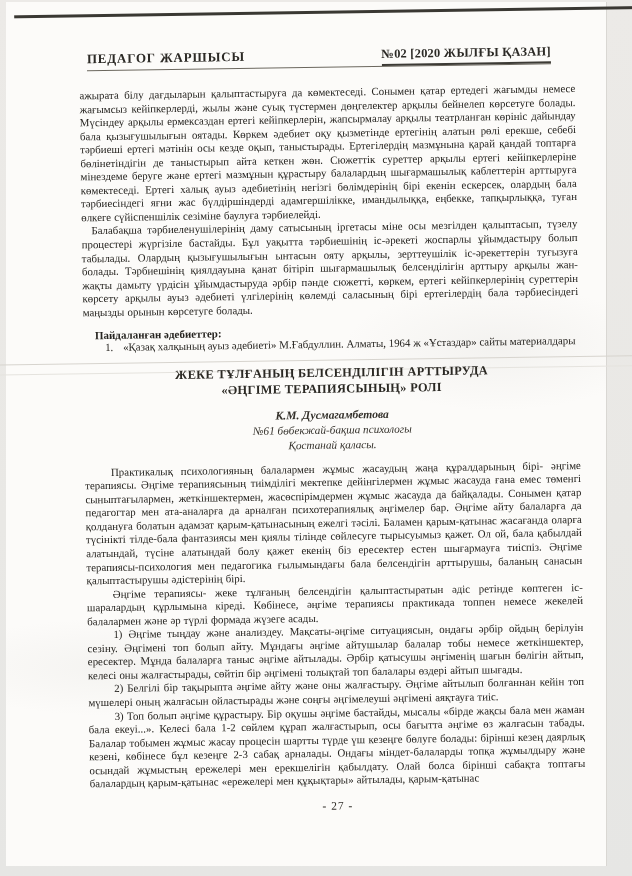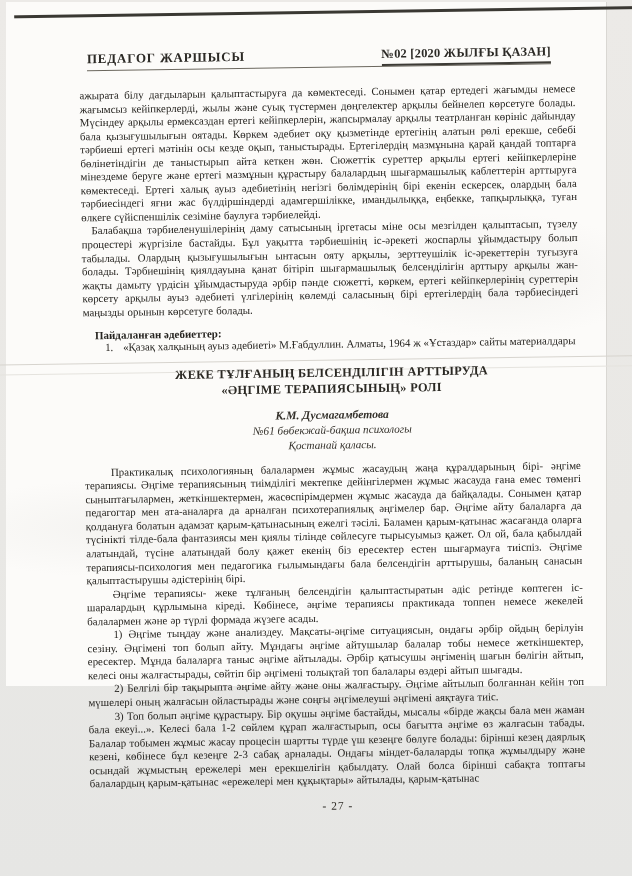--- a/index.html
+++ b/index.html
@@ -4,21 +4,21 @@
 <style>
   html, body { margin: 0; padding: 0; }
   body {
     width: 632px; height: 876px;
     background: linear-gradient(to bottom, #eceae7 0%, #e9e8e5 60%, #e6e6e4 100%);
     overflow: hidden; position: relative;
     font-family: "Liberation Serif", "DejaVu Serif", serif;
   }
   .page {
     position: absolute; left: 6px; top: 2px;
-    width: 600px; height: 684px;
+    width: 600px; height: 864px;
     background:
       radial-gradient(ellipse 220px 90px at 82% 40%, rgba(190,188,182,0.14), rgba(0,0,0,0) 70%),
       radial-gradient(ellipse 260px 70px at 18% 77%, rgba(190,188,182,0.12), rgba(0,0,0,0) 70%),
       #fcfbf9;
     border-right: 1px solid #d9d7d3;
   }
   .rot {
     position: absolute; left: 0; top: 0; right: 0; bottom: 0;
     transform: rotate(-0.85deg);
     transform-origin: 300px 0px;

